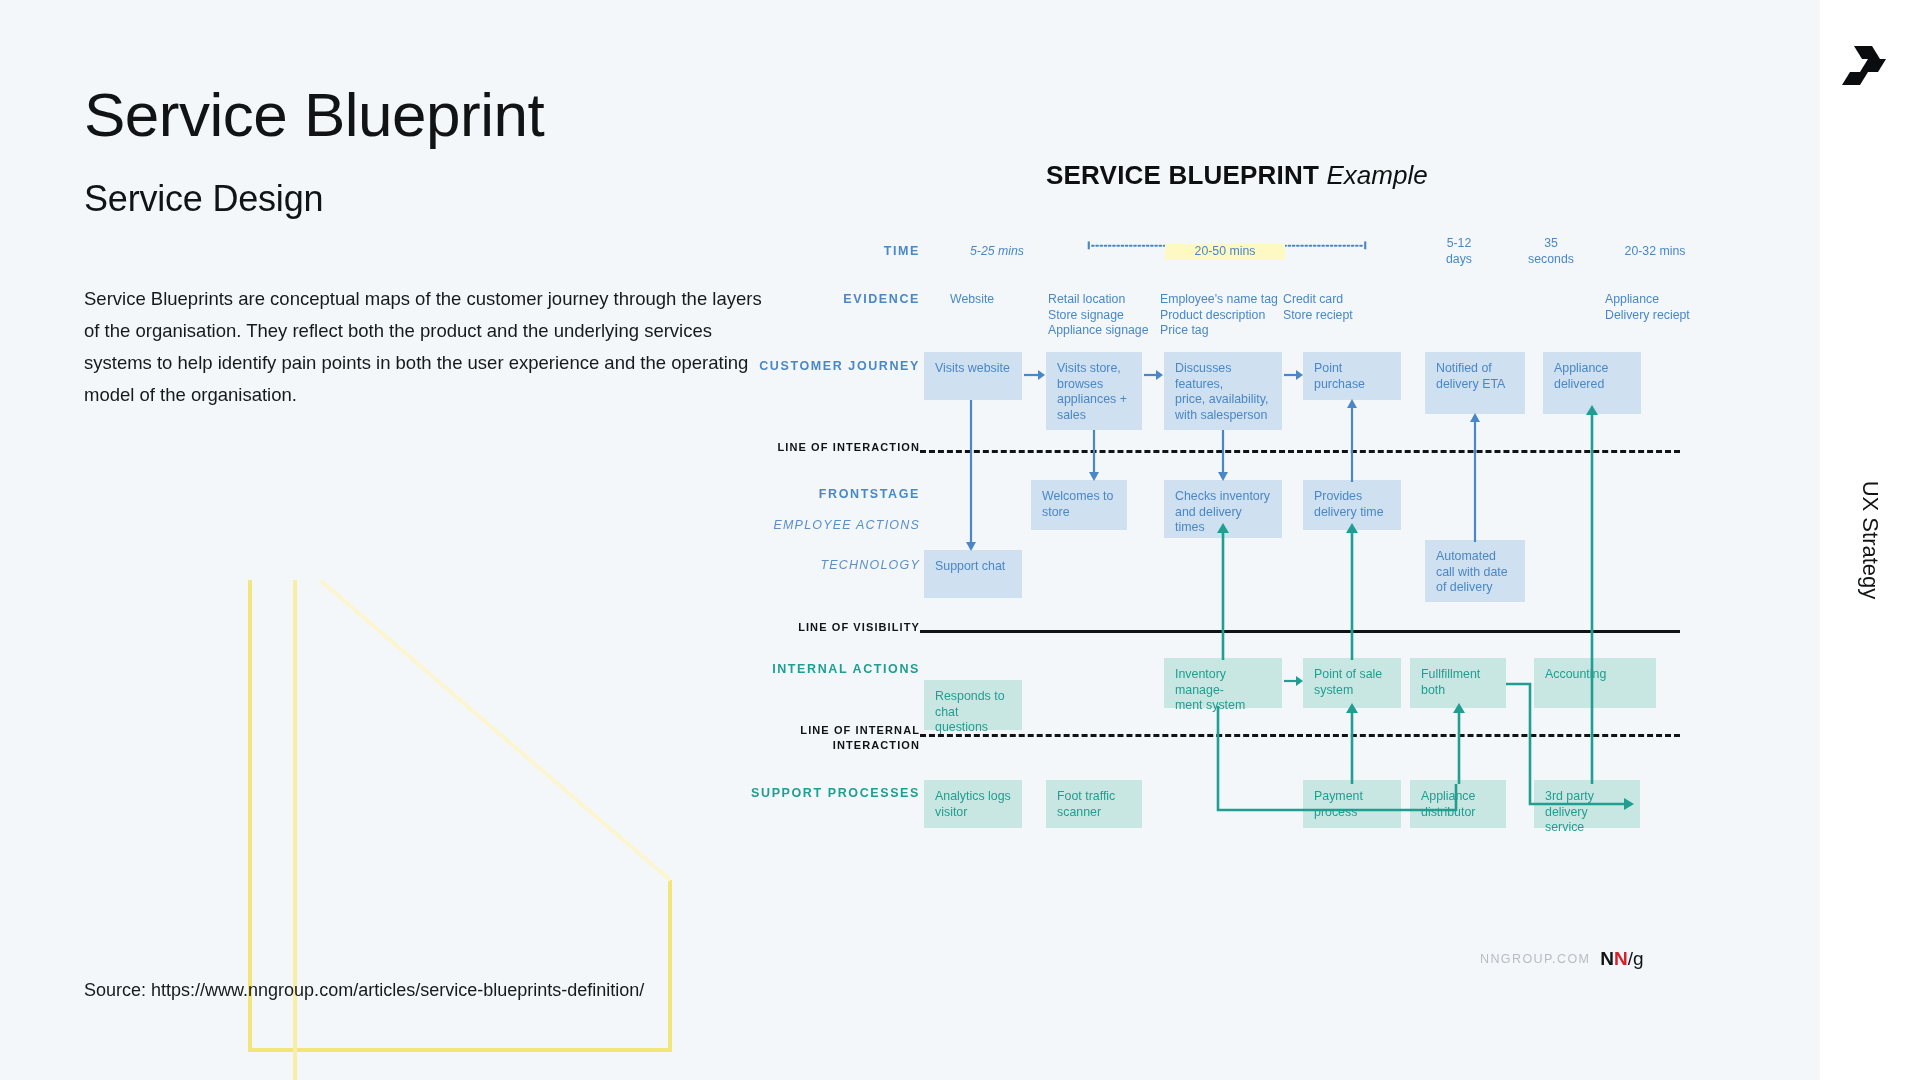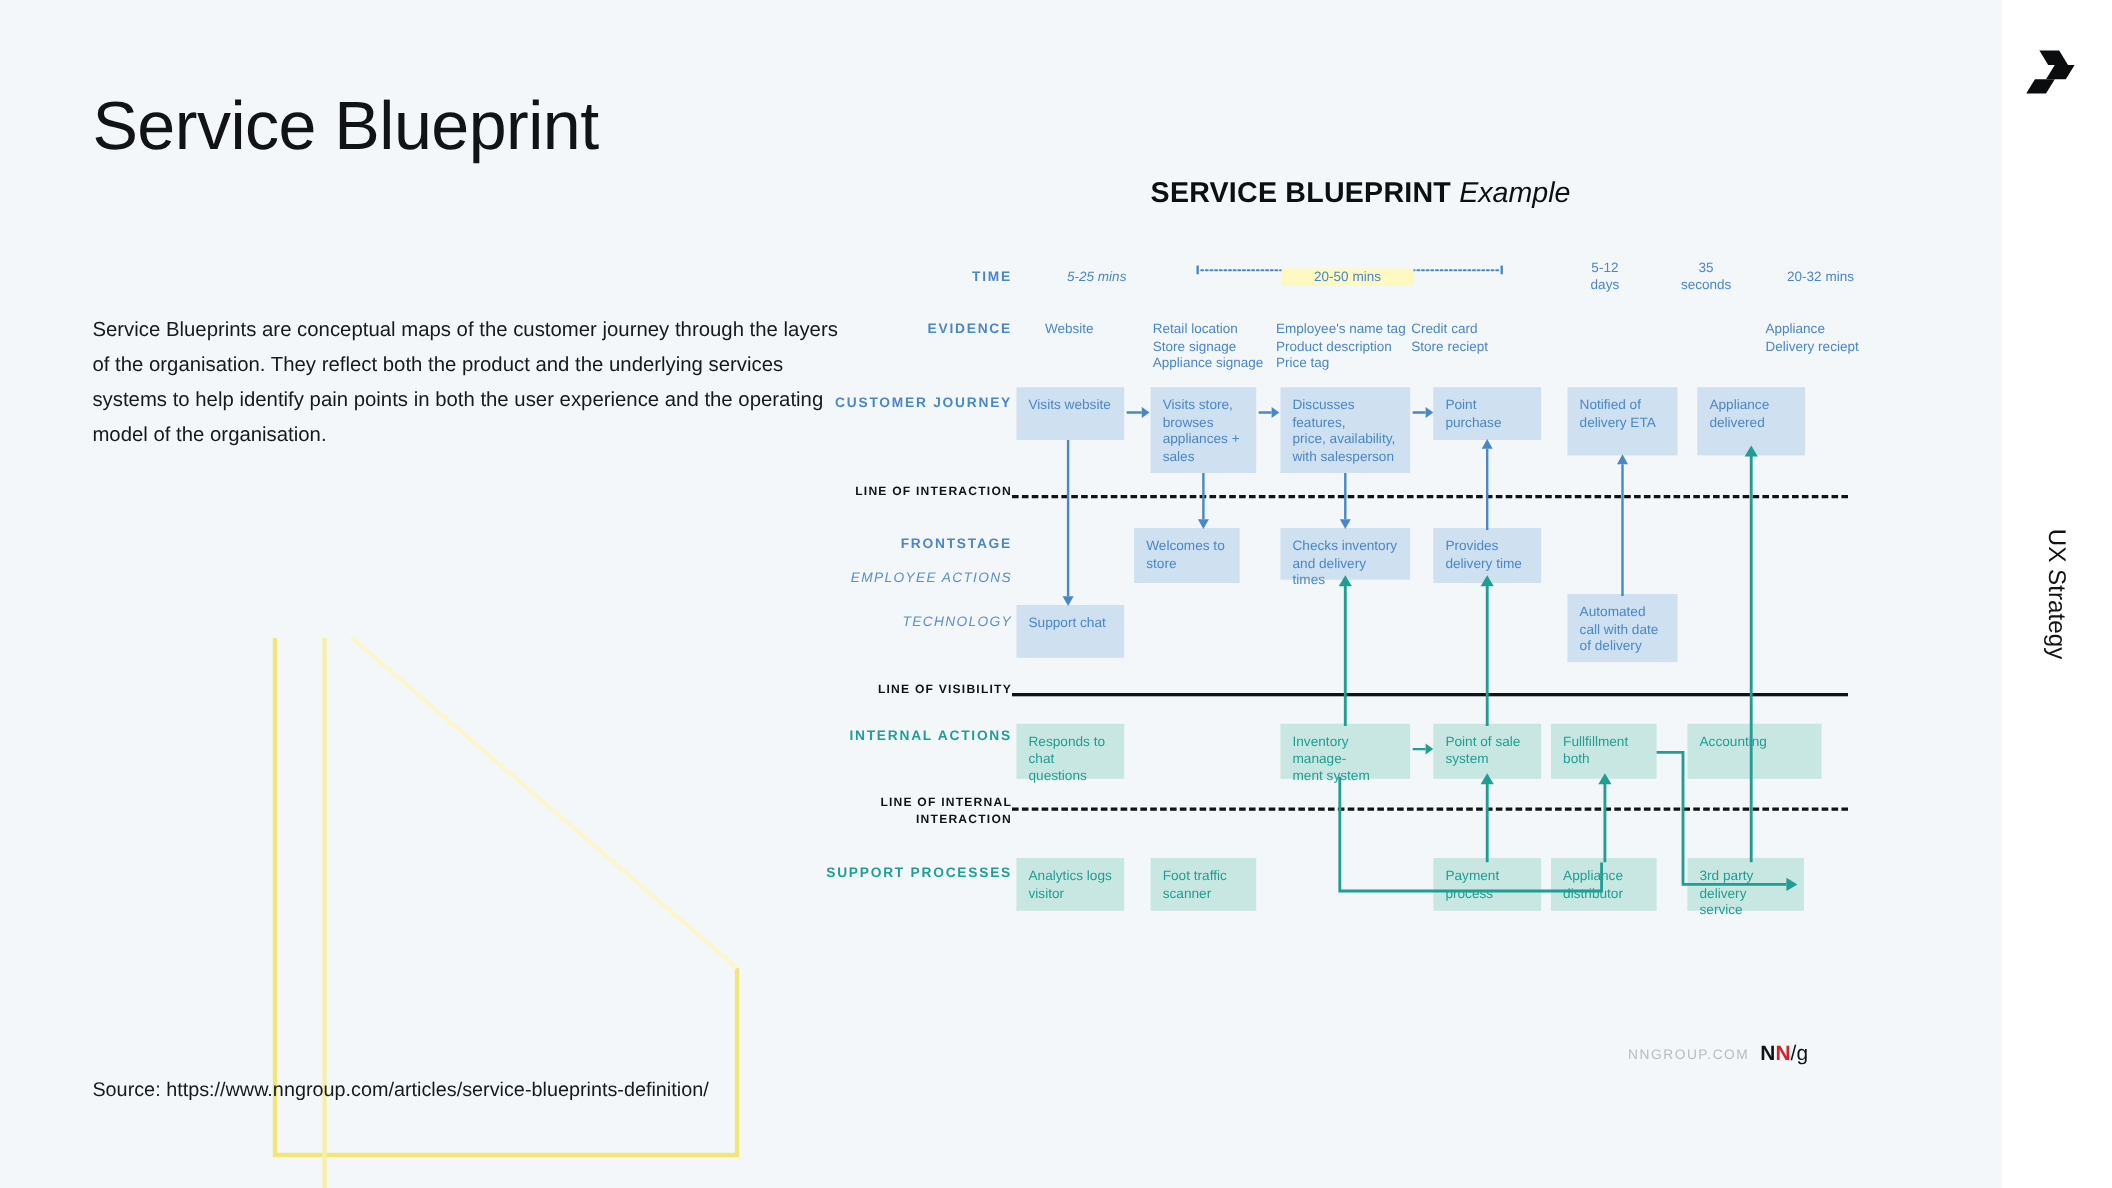--- a/index.html
+++ b/index.html
@@ -108,20 +108,21 @@
 
   <div id="deco-wrap">
     <svg width="560" height="520" viewBox="0 0 560 520" fill="none">
       <path d="M10 -60 L10 470 L430 470 L430 300" stroke="#f2e67a" stroke-width="4" fill="none"></path>
       <path d="M55 -85 L55 520" stroke="#f7efa8" stroke-width="4" fill="none"></path>
       <path d="M10 -60 L430 300" stroke="#fbf6cf" stroke-width="4" fill="none"></path>
     </svg>
   </div>
 
   <h1 id="title">Service Blueprint</h1>
+  <h2 id="subtitle">Service Design</h2>
   <p id="body-copy">Service Blueprints are conceptual maps of the customer journey through the layers of the organisation. They reflect both the product and the underlying services systems to help identify pain points in both the user experience and the operating model of the organisation.</p>
   <div id="source">Source: https://www.nngroup.com/articles/service-blueprints-definition/</div>
 
   <div id="bp">
 
     <div id="bp-heading">
       <span>SERVICE BLUEPRINT</span>
       <span class="ex">Example</span>
     </div>
 
@@ -197,33 +198,33 @@
     </svg>
     <svg class="arrow" style="left:464px; top:228px;" width="20" height="14">
       <line x1="0" y1="7" x2="12" y2="7" stroke="#4a87c7" stroke-width="2.2"></line>
       <path d="M12 2 L19 7 L12 12 Z" fill="#4a87c7"></path>
     </svg>
 
     <div class="hline dashed" style="left:100px; top:310px; width:760px;"></div>
 
     <div class="tbox" style="left:211px; top:340px; width:96px;  height:50px;">Welcomes to
 store</div>
-    <div class="tbox" style="left:344px; top:340px; width:118px; height:47px;">Checks inventory
+    <div class="tbox" style="left:344px; top:340px; width:118px; height:58px;">Checks inventory
 and delivery times</div>
     <div class="tbox" style="left:483px; top:340px; width:98px;  height:50px;">Provides
 delivery time</div>
 
     <div class="tbox" style="left:104px; top:410px; width:98px;  height:48px;">Support chat</div>
     <div class="tbox" style="left:605px; top:400px; width:100px; height:62px;">Automated
 call with date
 of delivery</div>
 
     <div class="hline" style="left:100px; top:490px; width:760px;"></div>
 
-    <div class="tbox teal" style="left:104px; top:518px; width:98px;  height:50px;">Responds to
+    <div class="tbox teal" style="left:104px; top:540px; width:98px;  height:50px;">Responds to
 chat questions</div>
     <div class="tbox teal" style="left:344px; top:518px; width:118px; height:50px;">Inventory manage-
 ment system</div>
     <div class="tbox teal" style="left:483px; top:518px; width:98px;  height:50px;">Point of sale
 system</div>
     <div class="tbox teal" style="left:590px; top:518px; width:96px;  height:50px;">Fullfillment
 both</div>
     <div class="tbox teal" style="left:714px; top:518px; width:122px; height:50px;">Accounting</div>
 
     <svg class="arrow" style="left:464px; top:534px;" width="20" height="14">

